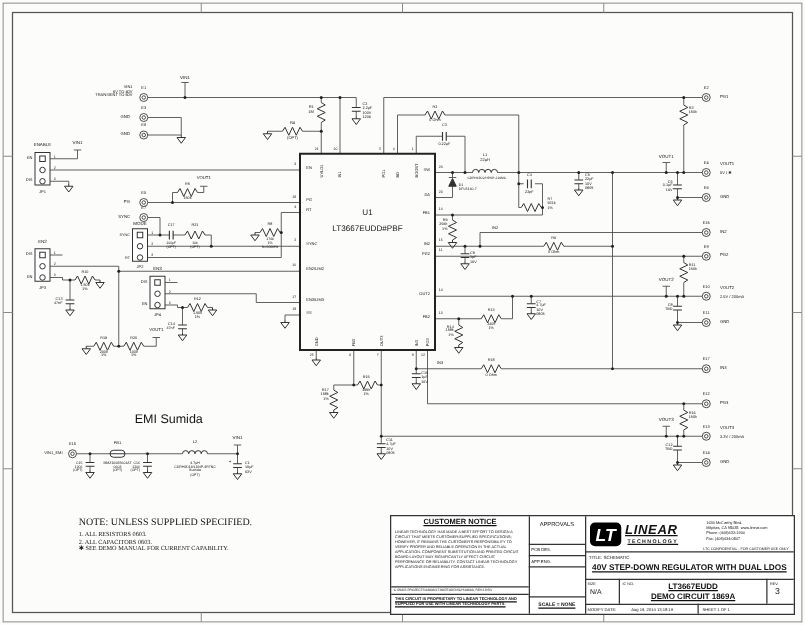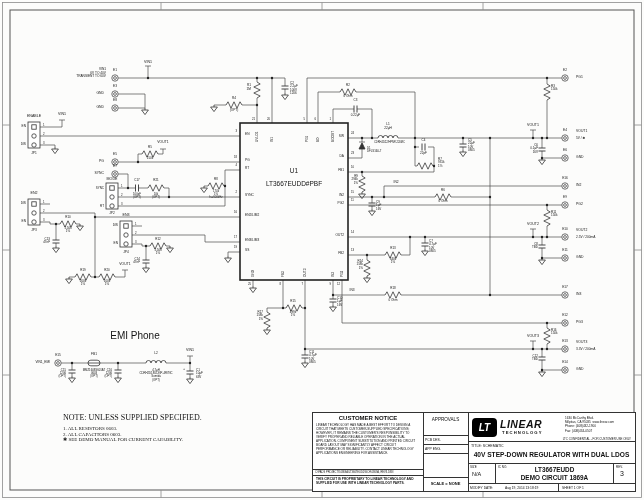--- a/index.html
+++ b/index.html
@@ -9,24 +9,24 @@
   #labels .lb{position:absolute;white-space:pre;line-height:1.14;color:#141414;}
   #labels .serif{font-family:"Liberation Serif",serif;}
   .tb{position:absolute;left:312px;top:412px;width:322px;height:78px;border:1px solid #333;
       background:#fff;color:#111;}
   .tb .abs{position:absolute;}
   .tb .hl{position:absolute;height:1px;background:#333;}
   .tb .vl{position:absolute;width:1px;background:#333;}
   .pre{white-space:pre;}
   .ctr{text-align:center;}
   .rgt{text-align:right;}
-  .b{font-weight:bold;}
+  .b{font-weight:bold;text-decoration:underline;}
   .logo{position:absolute;left:159px;top:5px;width:25px;height:19px;background:#000;
         border-radius:4px;color:#fff;display:flex;align-items:center;justify-content:center;
-        font-weight:bold;font-style:italic;font-size:10px;}
+        font-weight:bold;font-style:italic;font-size:14px;}
 </style>
 </head>
 <body>
 
 <div class="sheet">
 
   <svg class="cv" width="644" height="500" viewBox="0 0 644 500">
     <defs>
       <path id="rz" d="m0 0 l2 -3.2 l3 6.4 l3 -6.4 l3 6.4 l3 -6.4 l2 3.2" fill="none"></path>
       <g id="capv">
@@ -488,21 +488,21 @@
 1%</span>
       <span class="lb" style="left: 140px; top: 258px; font-size: 3px; text-align: right; transform: translateX(-100%);">C14
 47nF</span>
       <span class="lb" style="left: 83px; top: 268.5px; font-size: 3px; text-align: center; transform: translateX(-50%);">R19</span>
       <span class="lb" style="left: 83px; top: 280px; font-size: 3px; text-align: center; transform: translateX(-50%);">200k
 1%</span>
       <span class="lb" style="left: 107px; top: 268.5px; font-size: 3px; text-align: center; transform: translateX(-50%);">R20</span>
       <span class="lb" style="left: 107px; top: 280px; font-size: 3px; text-align: center; transform: translateX(-50%);">100k
 1%</span>
       <span class="lb" style="left: 125px; top: 263px; font-size: 3.4px; text-align: center; transform: translateX(-50%);">VOUT1</span>
-      <span class="lb" style="left: 135px; top: 330px; font-size: 10px; text-align: center; transform: translateX(-50%);">EMI Phone</span>
+      <span class="lb" style="left: 135px; top: 330px; font-size: 10px; text-align: center; transform: translateX(-50%);">EMI Sumida</span>
       <span class="lb" style="left: 50px; top: 360.5px; font-size: 3.2px; text-align: right; transform: translateX(-100%);">VIN1_EMI</span>
       <span class="lb" style="left: 58px; top: 353.5px; font-size: 3.2px; text-align: center; transform: translateX(-50%);">E15</span>
       <span class="lb" style="left: 66px; top: 369px; font-size: 2.8px; text-align: right; transform: translateX(-100%);">C15
 1206
 (OPT)</span>
       <span class="lb" style="left: 94px; top: 353px; font-size: 3.2px; text-align: center; transform: translateX(-50%);">FB1</span>
       <span class="lb" style="left: 94px; top: 369px; font-size: 2.8px; text-align: center; transform: translateX(-50%);">MMZ1608S601AT
 0603
 (OPT)</span>
       <span class="lb" style="left: 112px; top: 369px; font-size: 2.8px; text-align: right; transform: translateX(-100%);">C16

